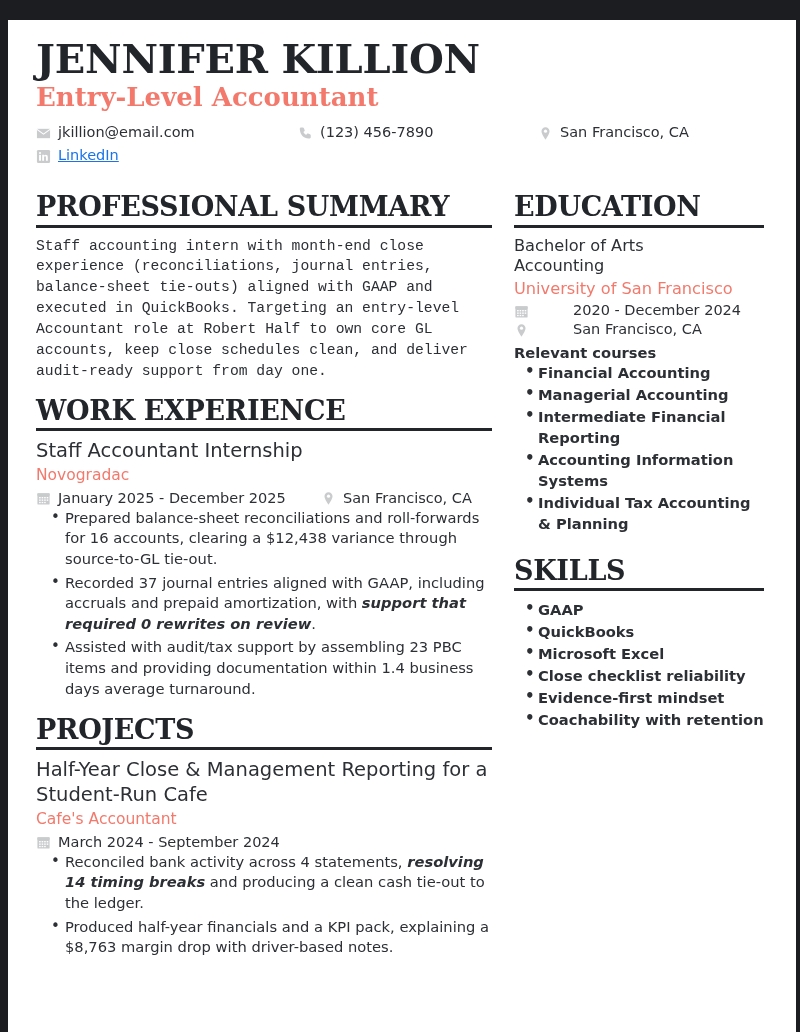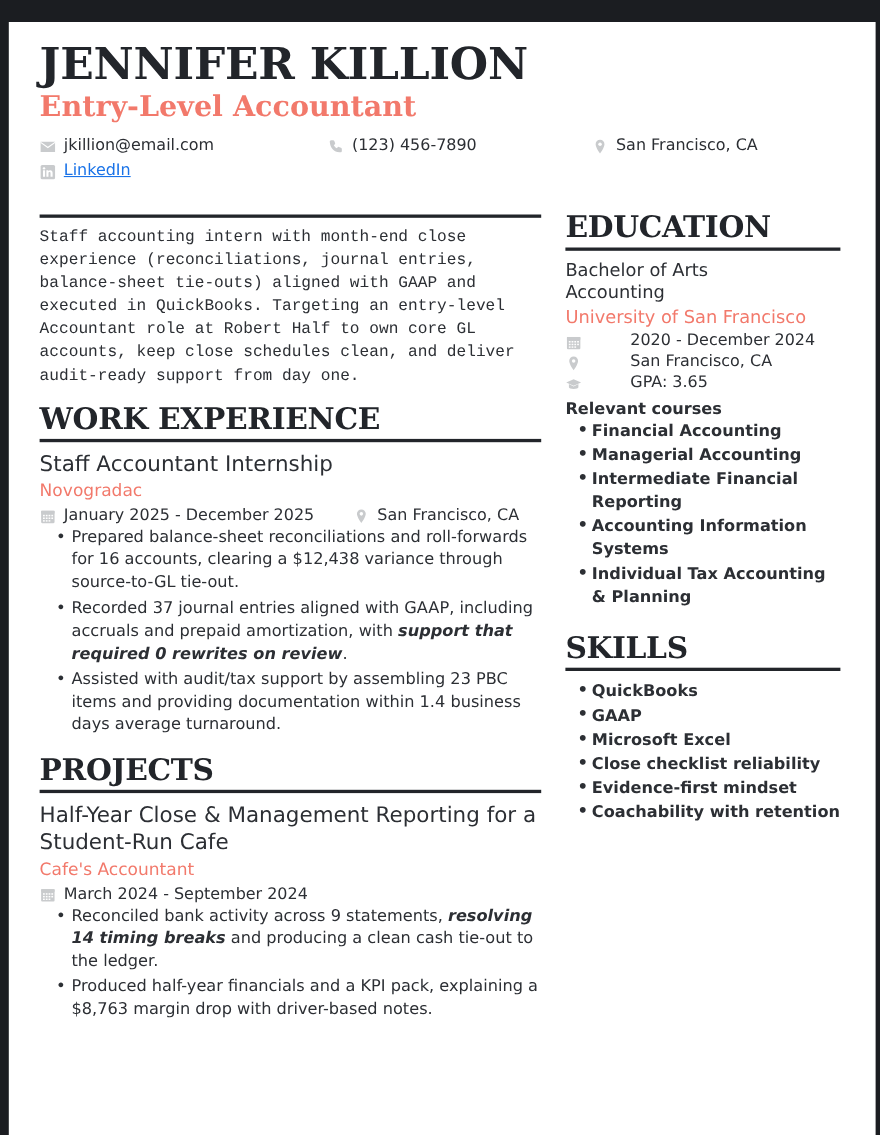--- a/index.html
+++ b/index.html
@@ -274,20 +274,21 @@
         </div>
       </div>
     </div>
   </div>
 
   <div class="cols">
 
     <div class="col-left">
 
       <div class="section">
+        <div class="section-head">PROFESSIONAL SUMMARY</div>
         <div class="rule"></div>
         <p class="summary">Staff accounting intern with month-end close experience (reconciliations, journal entries, balance-sheet tie-outs) aligned with GAAP and executed in QuickBooks. Targeting an entry-level Accountant role at Robert Half to own core GL accounts, keep close schedules clean, and deliver audit-ready support from day one.</p>
       </div>
 
       <div class="section" style="margin-top:14px;">
         <div class="section-head">WORK EXPERIENCE</div>
         <div class="rule"></div>
 
         <div class="entry">
           <div class="entry-title">Staff Accountant Internship</div>
@@ -365,21 +366,21 @@
                     <rect x="6" y="11.6" width="1.7" height="1.4" fill="#fff"></rect>
                     <rect x="8.7" y="11.6" width="1.7" height="1.4" fill="#fff"></rect>
                   </svg>
               </span>
               <span>March 2024 - September 2024</span>
             </div>
           </div>
 
           <ul class="bullets">
             <li>
-              <span>Reconciled bank activity across 9 statements, </span><span class="bi">resolving 14 timing breaks</span><span> and producing a clean cash tie-out to the ledger.</span>
+              <span>Reconciled bank activity across 4 statements, </span><span class="bi">resolving 14 timing breaks</span><span> and producing a clean cash tie-out to the ledger.</span>
             </li>
             <li>
               <span>Produced half-year financials and a KPI pack, explaining a $8,763 margin drop with driver-based notes.</span><span class="bi"></span><span></span>
             </li>
           </ul>
         </div>
       </div>
 
     </div>
 
@@ -419,46 +420,37 @@
         <div class="edu-meta">
           <span class="ico">
             <svg viewBox="0 0 16 16">
                 <path d="M8 1.2c-2.4 0-4.3 1.9-4.3 4.3 0 3.2 4.3 9 4.3 9s4.3-5.8 4.3-9c0-2.4-1.9-4.3-4.3-4.3z" fill="#c9cbcd"></path>
                 <circle cx="8" cy="5.5" r="1.7" fill="#ffffff"></circle>
               </svg>
           </span>
           <span>San Francisco, CA</span>
         </div>
 
-        <div class="edu-meta">
-          <span class="ico">
-            <svg viewBox="0 0 16 16">
-                <path d="M8 3 0.8 6.1 8 9.2l7.2-3.1z" fill="#c9cbcd"></path>
-                <path d="M3.4 7.6v3c0 .9 2.1 1.7 4.6 1.7s4.6-.8 4.6-1.7v-3L8 9.9z" fill="#c9cbcd"></path>
-              </svg>
-          </span>
-          <span>GPA: 3.65</span>
-        </div>
 
         <div class="courses-label">Relevant courses</div>
         <ul class="side-bullets">
           <li>Financial Accounting</li>
           <li>Managerial Accounting</li>
           <li>Intermediate Financial Reporting</li>
           <li>Accounting Information Systems</li>
           <li>Individual Tax Accounting &amp; Planning</li>
         </ul>
       </div>
 
       <div class="section sec-skills">
         <div class="section-head">SKILLS</div>
         <div class="rule"></div>
         <ul class="side-bullets">
+          <li>GAAP</li>
           <li>QuickBooks</li>
-          <li>GAAP</li>
           <li>Microsoft Excel</li>
           <li>Close checklist reliability</li>
           <li>Evidence-first mindset</li>
           <li>Coachability with retention</li>
         </ul>
       </div>
 
     </div>
   </div>
 </div>

